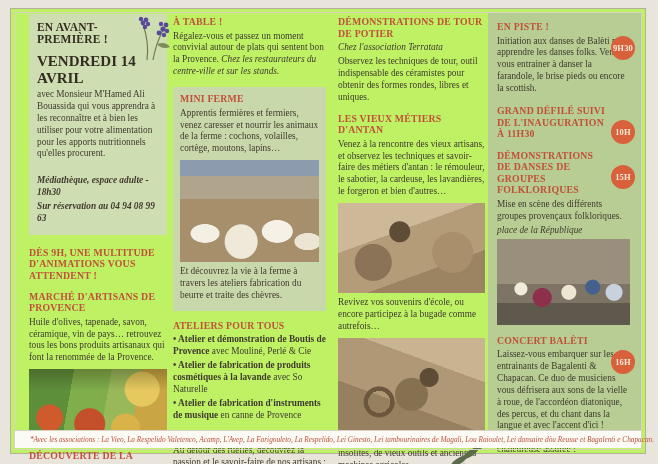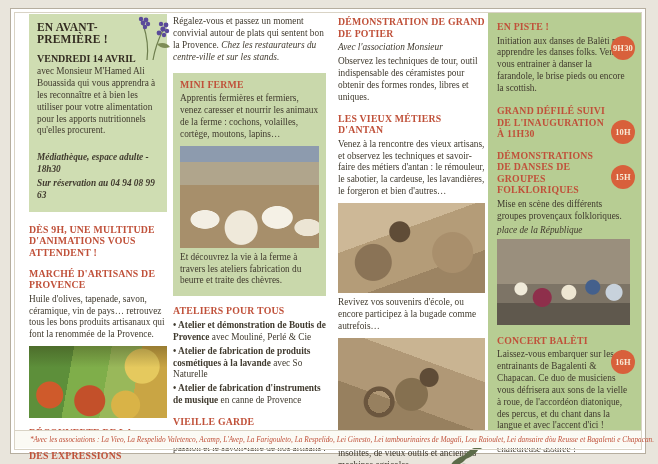--- a/index.html
+++ b/index.html
@@ -3,38 +3,38 @@
 <meta charset="utf-8">
 <style>
   html,body{margin:0;padding:0;}
   body{
     width:658px;height:464px;position:relative;overflow:hidden;
     background:#e9e5dc;
     font-family:"Liberation Serif", serif;
   }
   .page{
     position:absolute;left:10px;top:8px;width:636px;height:446px;
-    background:#ffffff;border:1px solid #b6ae9f;box-sizing:border-box;
+    background:#bef264;border:1px solid #b6ae9f;box-sizing:border-box;
   }
   .page::after{
     content:"";position:absolute;inset:3px;border:1px solid #d9d3c5;pointer-events:none;
   }
   .col{position:absolute;}
   .col1{left:18px;top:5px;width:138px;}
   .col2{left:162px;top:7px;width:153px;}
   .col3{left:327px;top:7px;width:147px;}
   .col4{
     left:477px;top:4px;width:153px;height:424px;
     background:#b7cd93;padding:8px 9px;box-sizing:border-box;
   }
   .intro-box{
     background:#cfddb2;padding:7px 8px 8px;position:relative;
   }
   .intro-title{font-size:11.5px;font-weight:bold;color:#332c21;letter-spacing:.2px;margin:0 0 8px;}
-  .intro-date{font-size:10px;font-weight:bold;color:#332c21;margin:0 0 2px;}
+  .intro-date{font-size:15px;font-weight:bold;color:#332c21;margin:0 0 2px;}
   .h-red{
     color:#c0513a;font-weight:bold;font-size:9.8px;line-height:1.18;
     letter-spacing:.2px;margin:0 0 3px;
   }
   .txt{font-size:9.3px;color:#403a2e;line-height:1.28;margin:0 0 2px;}
   .b{font-weight:bold;}
   .i{font-style:italic;}
   .sec{margin-bottom:9px;}
   .photo{width:100%;margin:5px 0 4px;}
   .photo-market{
@@ -142,20 +142,21 @@
 
     <div class="sec">
       <p class="h-red">DÉCOUVERTE DE LA LANGUE ET EXPOSITION DES EXPRESSIONS PROVENÇALES</p>
 
     </div>
 
   </div>
 
   <div class="col col2">
     <div class="sec">
+      <p class="h-red">À TABLE !</p>
       <p class="txt"><span>Régalez-vous et passez un moment convivial autour de plats qui sentent bon la Provence. </span><span class="i">Chez les restaurateurs du centre-ville et sur les stands.</span></p>
     </div>
 
     <div class="sec" style="background:#c9d8ab;padding:6px 7px 7px;">
       <p class="h-red">MINI FERME</p>
       <p class="txt">Apprentis fermières et fermiers, venez caresser et nourrir les animaux de la ferme : cochons, volailles, cortège, moutons, lapins…</p>
       <div class="photo photo-geese"></div>
       <p class="txt">Et découvrez la vie à la ferme à travers les ateliers fabrication du beurre et traite des chèvres.</p>
     </div>
 
@@ -168,22 +169,22 @@
 
     <div class="sec">
       <p class="h-red">VIEILLE GARDE</p>
       <p class="txt">Au détour des ruelles, découvrez la passion et le savoir-faire de nos artisans :</p>
 
     </div>
   </div>
 
   <div class="col col3">
     <div class="sec">
-      <p class="h-red">DÉMONSTRATION DE GRAND DE POTIER</p>
-      <p class="txt i">Avec l'association Monsieur</p>
+      <p class="h-red">DÉMONSTRATIONS DE TOUR DE POTIER</p>
+      <p class="txt i">Chez l'association Terratata</p>
       <p class="txt">Observez les techniques de tour, outil indispensable des céramistes pour obtenir des formes rondes, libres et uniques.</p>
     </div>
 
     <div class="sec" style="position:relative;">
       <p class="h-red">LES VIEUX MÉTIERS D'ANTAN</p>
       <p class="txt">Venez à la rencontre des vieux artisans, et observez les techniques et savoir-faire des métiers d'antan : le rémouleur, le sabotier, la cardeuse, les lavandières, le forgeron et bien d'autres…</p>
       <div class="photo photo-sepia1"></div>
       <p class="txt">Revivez vos souvenirs d'école, ou encore participez à la bugade comme autrefois…</p>
       <div class="photo photo-sepia2"></div>
       <p class="txt">Démonstration, et exposition d'objets insolites, de vieux outils et anciennes machines agricoles.</p>

